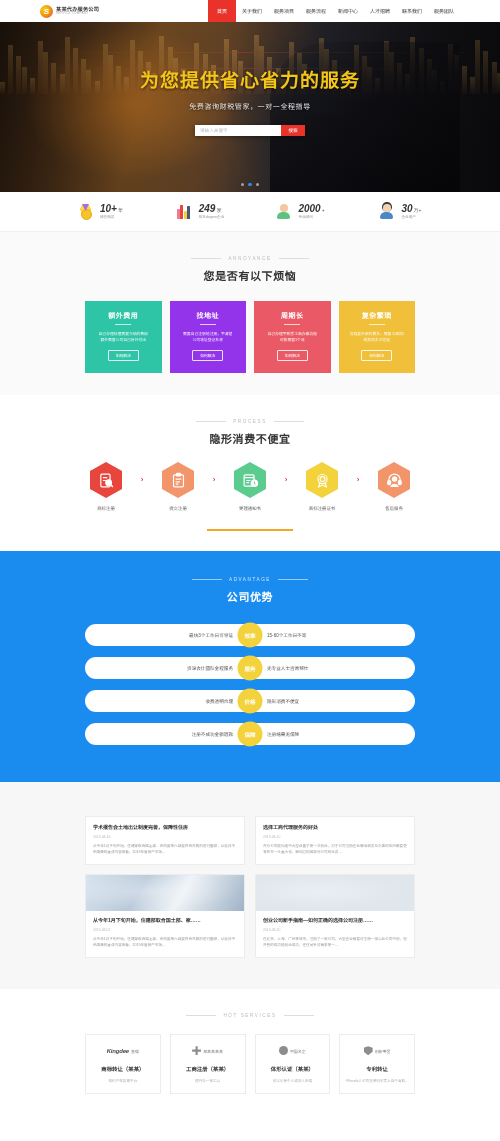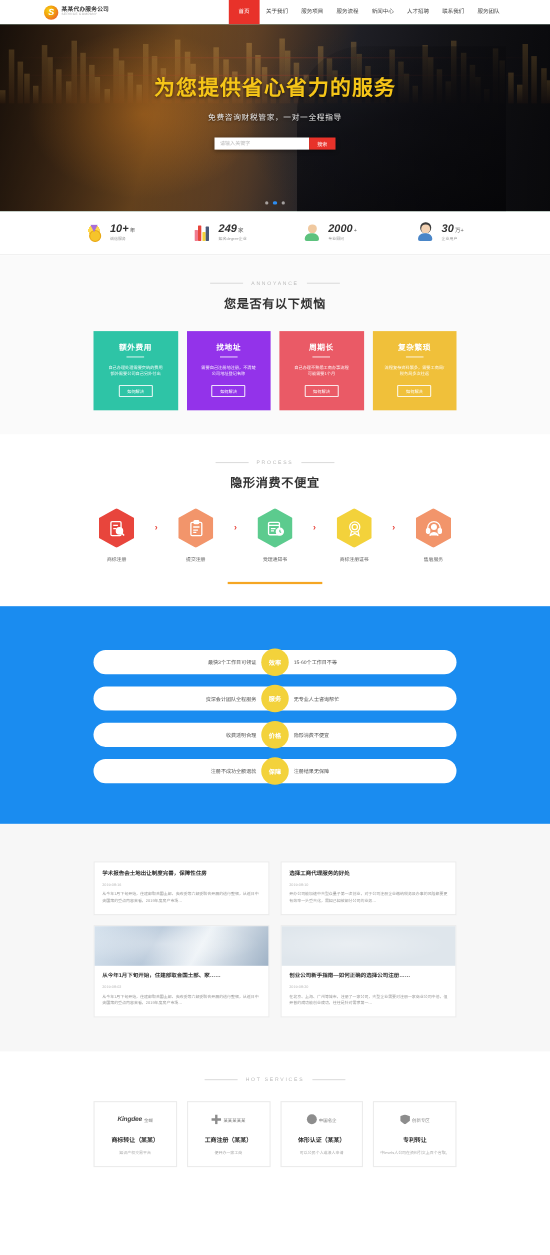--- a/index.html
+++ b/index.html
@@ -394,20 +394,24 @@
               <path d="M6.5 21c1.5-2.6 3.4-3.6 5.5-3.6S16 18.4 17.5 21" fill="#fff" stroke="#fff"></path>
             </svg>
           </div>
           <div class="step-lbl">售后服务</div>
         </div>
       </div>
     <div class="proc-underline"></div>
   </div>
 
   <div class="adv">
+    <div class="sec-head light">
+      <div class="sec-en">ADVANTAGE</div>
+      <div class="sec-cn">公司优势</div>
+    </div>
     <div class="adv-rows" id="advRows">
         <div class="adv-row">
           <div class="adv-left">最快3个工作日可领证</div>
           <div class="adv-badge">效率</div>
           <div class="adv-right">15-60个工作日不等</div>
         </div>
         <div class="adv-row">
           <div class="adv-left">资深会计团队全程服务</div>
           <div class="adv-badge">服务</div>
           <div class="adv-right">无专业人士咨询帮忙</div>

